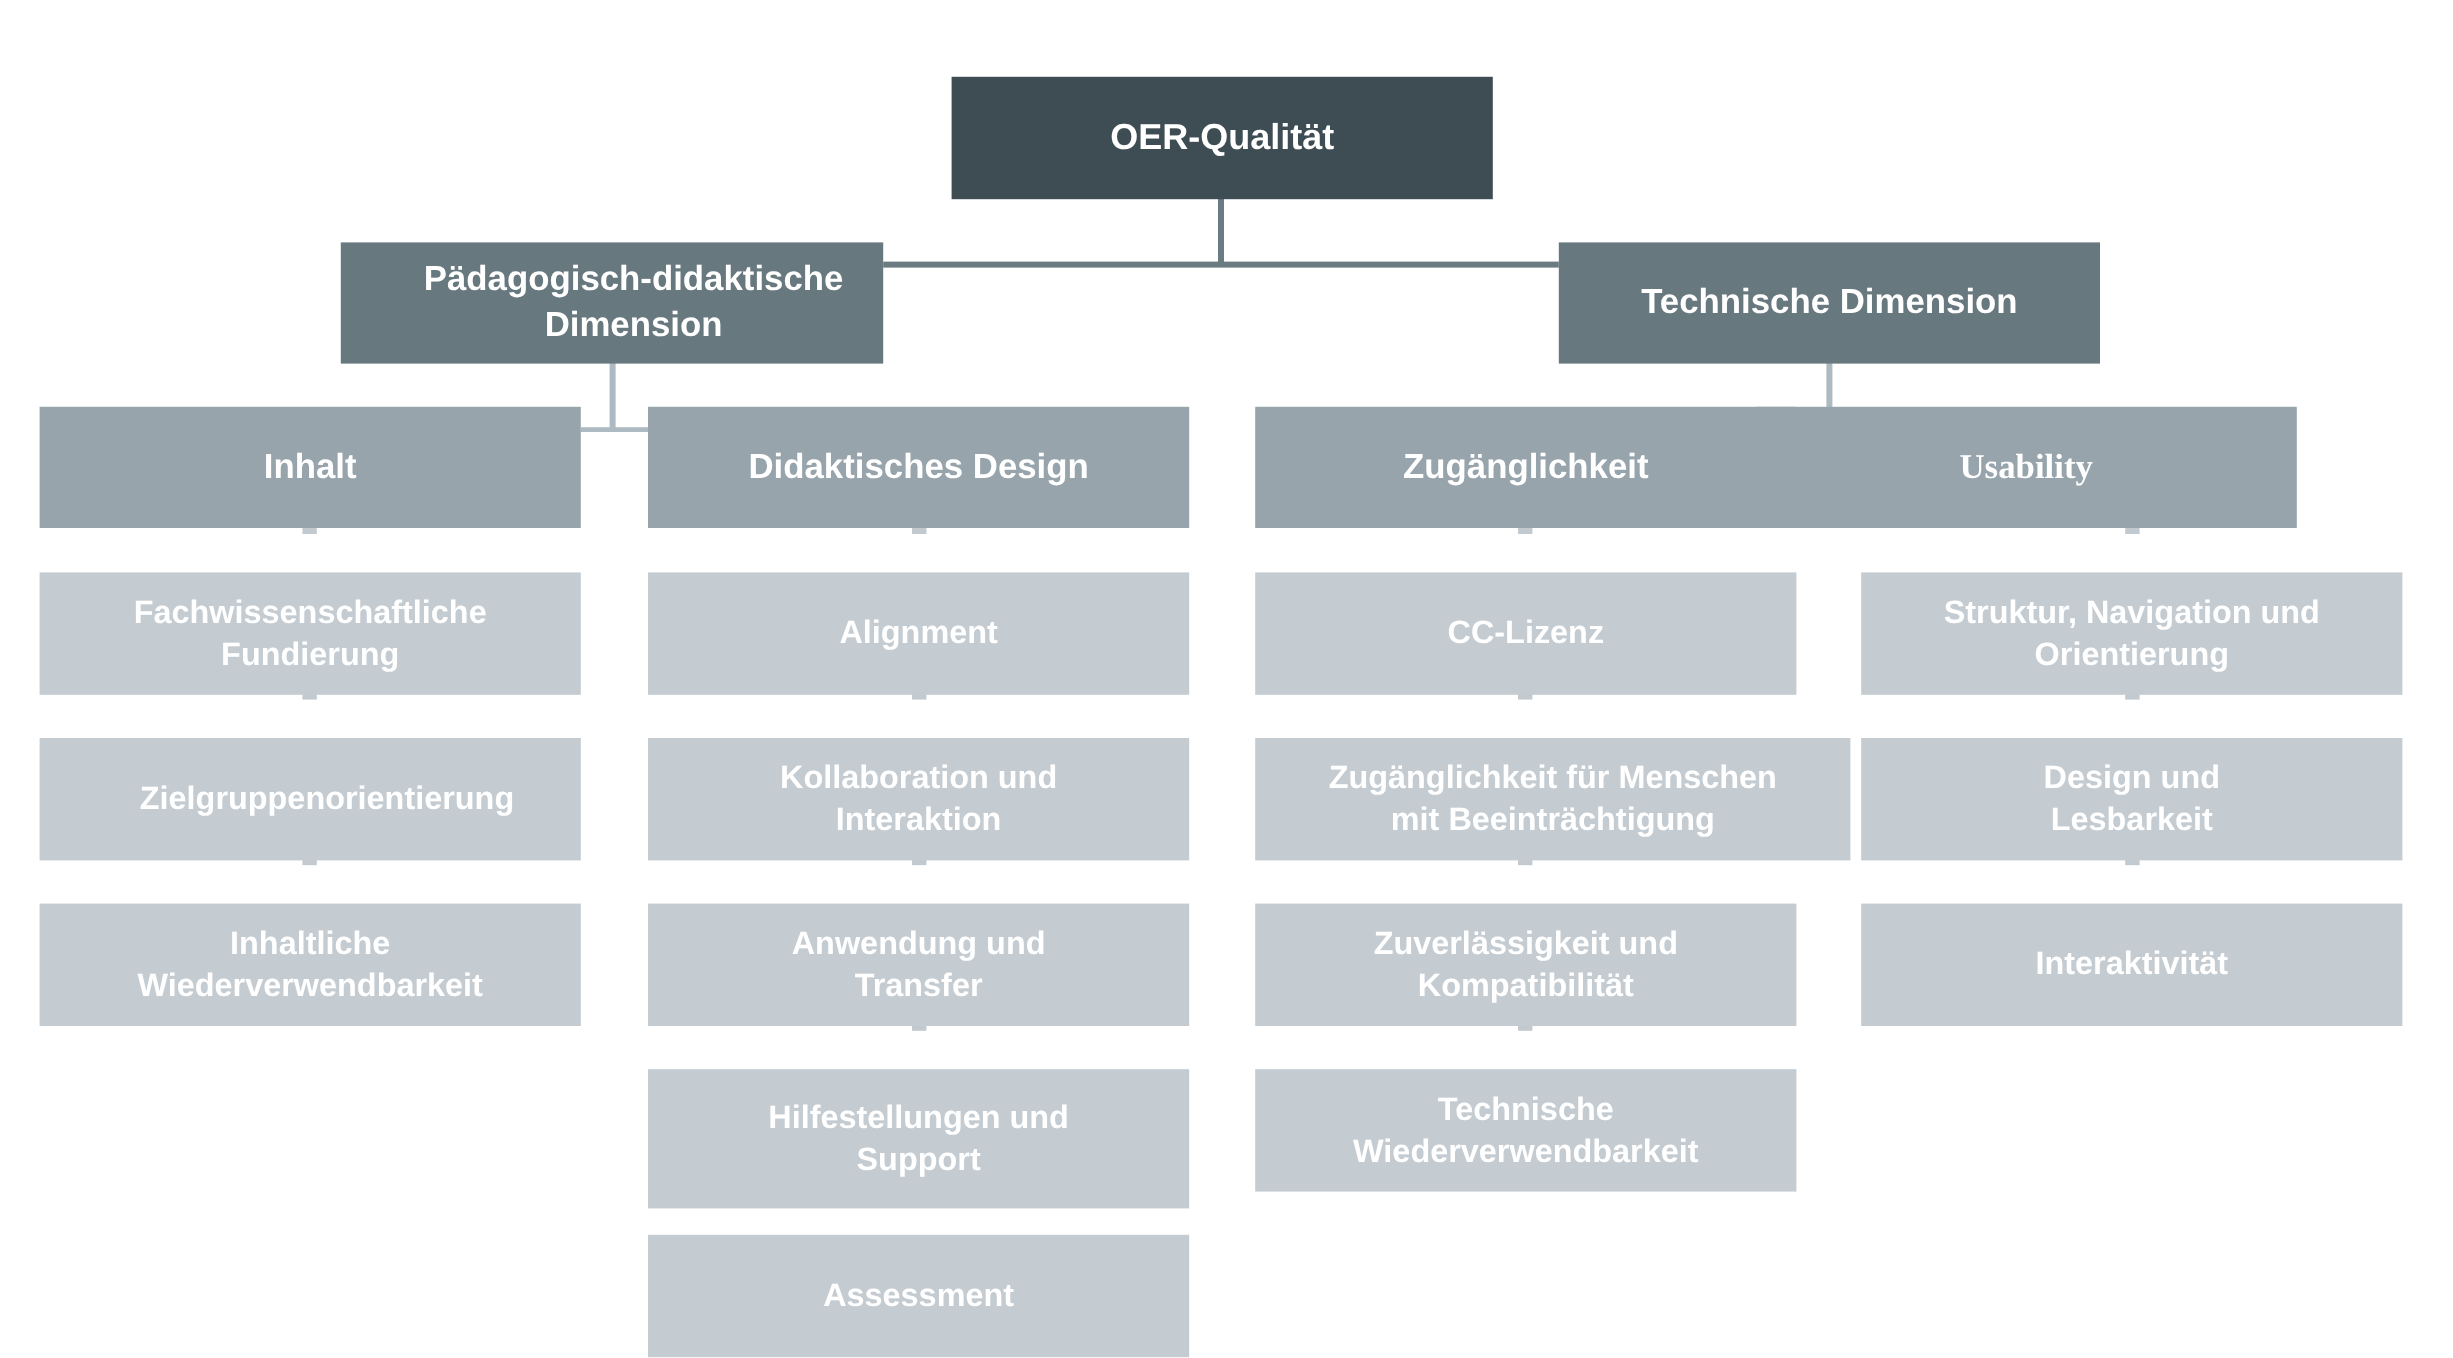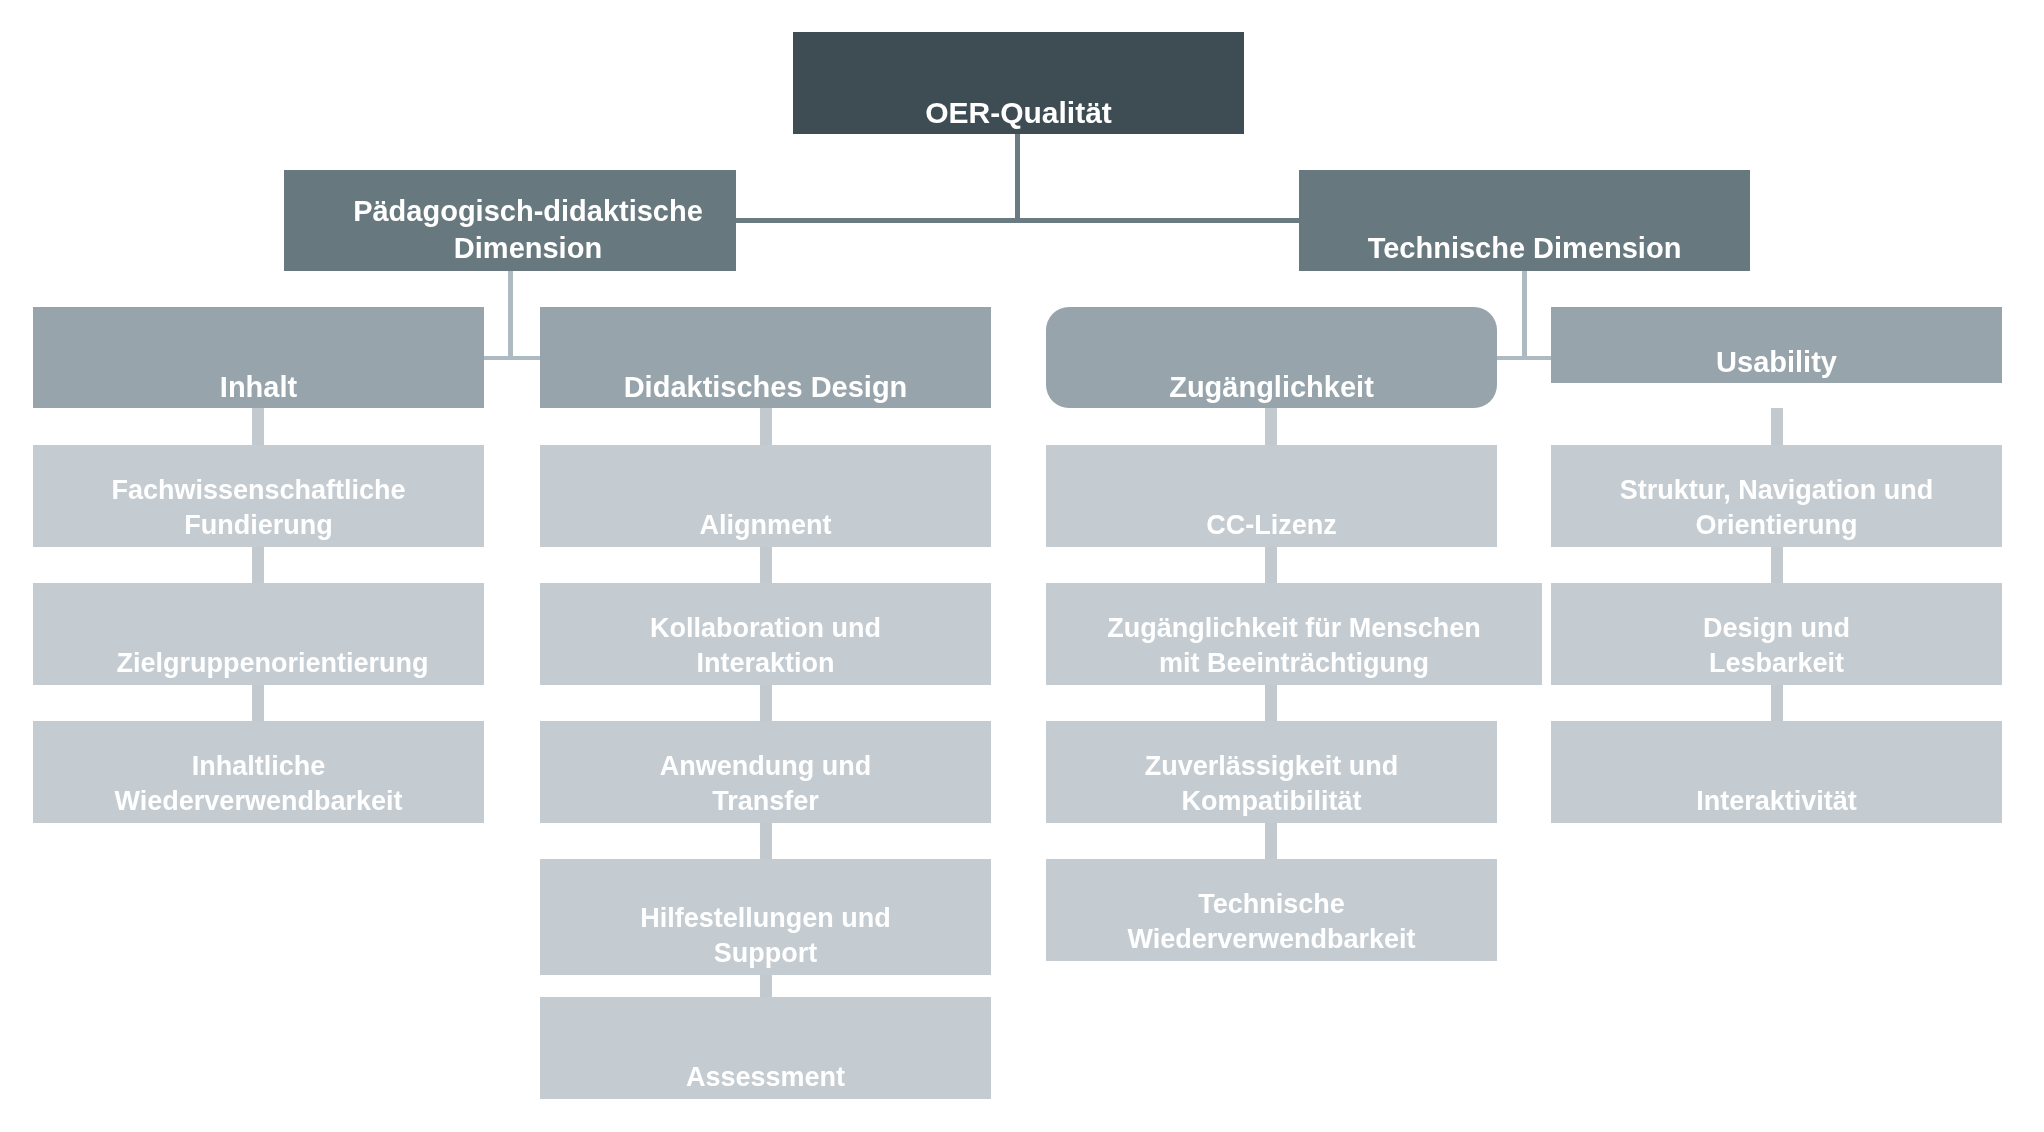--- a/index.html
+++ b/index.html
@@ -7,24 +7,25 @@
     position:relative;
     width:2044px;height:1132px;
     background:#ffffff;
     font-family:"Liberation Sans", sans-serif;
     font-weight:bold;
     color:#ffffff;
     overflow:hidden;
   }
   .box{
     position:absolute;
-    display:flex;align-items:flex-end;justify-content:center;
+    display:flex;align-items:center;justify-content:center;
     text-align:center;
     box-sizing:border-box;
     padding:4px 8px;
+    margin-top:32px;
   }
   .box span{white-space:pre-line;display:block;}
   .root-box{background:var(--root-box,#3E4D54);font-size:30px;}
   .dim-box{background:var(--dim-box,#68787F);font-size:29px;line-height:1.28;}
   .head-box{background:var(--header-box,#97A4AB);font-size:29px;}
   .item-box{background:var(--item-box,#C4CCD2);font-size:27px;line-height:1.3;}
   .conn{position:absolute;}
   .conn.dark{background:var(--connector-dark,#6B7B82);}
   .conn.mid{background:var(--connector-mid,#AEBAC1);}
   .conn.light{background:var(--connector-light,#C2CAD0);}
@@ -72,24 +73,24 @@
   <div class="box dim-box" style="left:1299px;top:170px;width:451px;height:101px;">
     <span>Technische Dimension</span>
   </div>
 
   <div class="box head-box" style="left:33px;top:307px;width:451px;height:101px;">
     <span>Inhalt</span>
   </div>
   <div class="box head-box" style="left:540px;top:307px;width:451px;height:101px;">
     <span>Didaktisches Design</span>
   </div>
-  <div class="box head-box" style="left:1046px;top:307px;width:451px;height:101px;border-radius:23px;">
+  <div class="box head-box" style="left:1046px;top:307px;width:451px;height:101px;">
     <span>Zugänglichkeit</span>
   </div>
-  <div class="box head-box" style="left:1551px;top:307px;width:451px;height:76px;">
+  <div class="box head-box" style="left:1463px;top:307px;width:451px;height:101px;font-family:Liberation Serif, serif;">
     <span>Usability</span>
   </div>
 
   <div class="box item-box" style="left:33px;top:445px;width:451px;height:102px;">
     <span>Fachwissenschaftliche
 Fundierung</span>
   </div>
   <div class="box item-box" style="left:33px;top:583px;width:451px;height:102px;padding-left:36px;">
     <span>Zielgruppenorientierung</span>
   </div>

